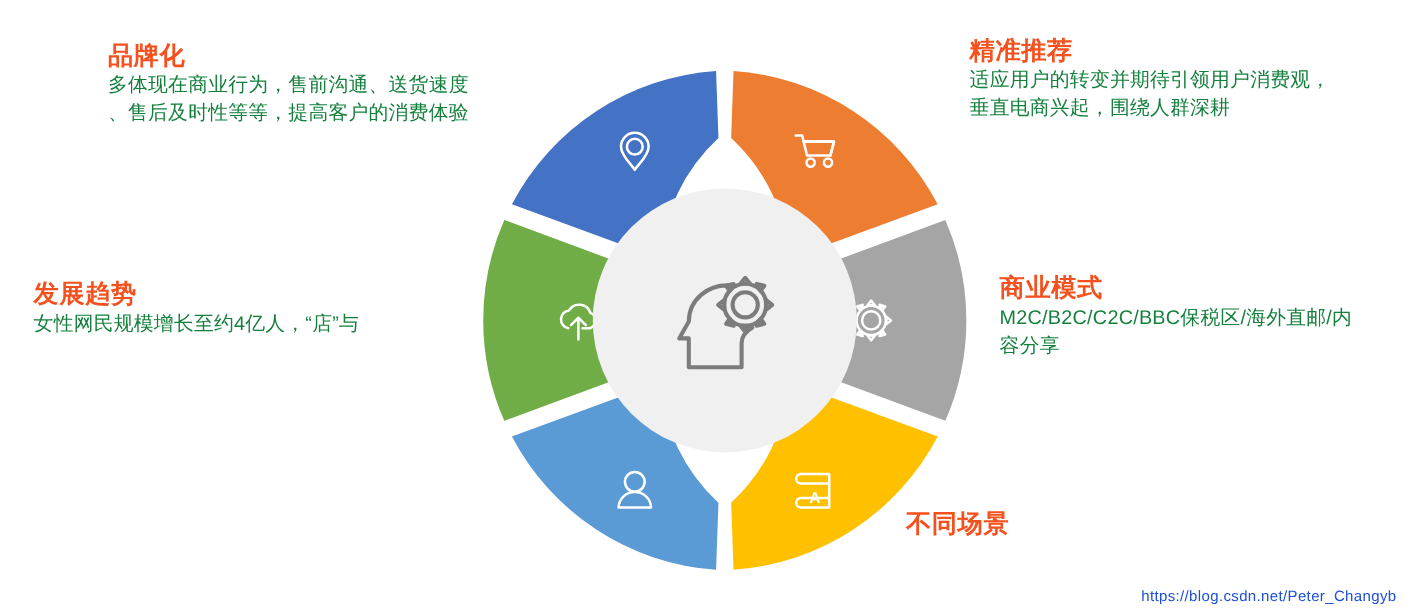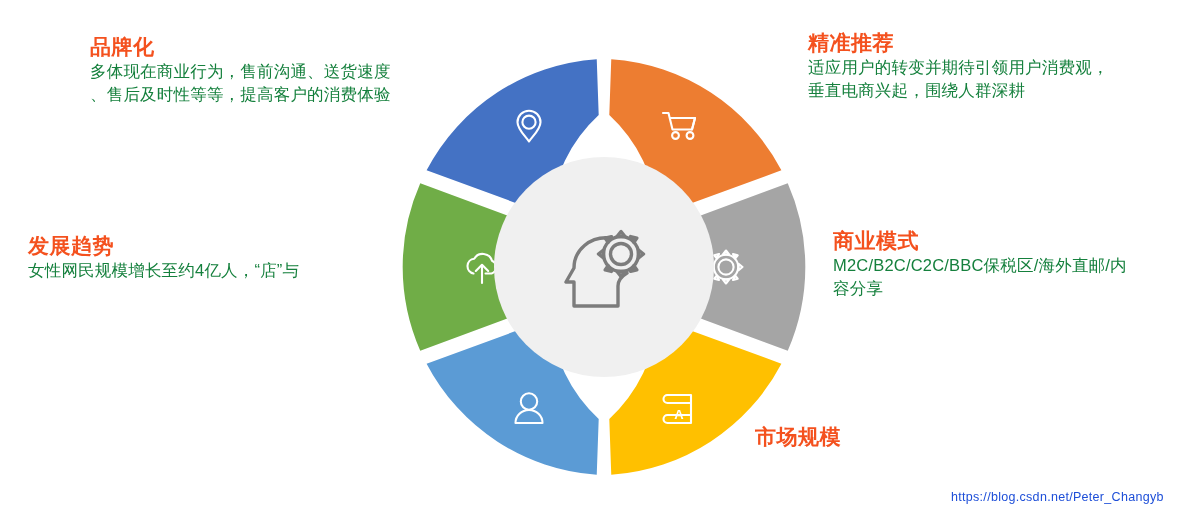--- a/index.html
+++ b/index.html
@@ -113,21 +113,21 @@
   <div class="block" id="blk-business">
     <div class="b-title">商业模式</div>
     <div class="b-body">
       <div>M2C/B2C/C2C/BBC保税区/海外直邮/内</div>
       <div>容分享</div>
     </div>
   </div>
 
 
   <div class="block" id="blk-market">
-    <div class="b-title">市场规模</div>
+    <div class="b-title">不同场景</div>
   </div>
 
   <div id="donut">
     <svg width="430" height="430" viewBox="0 0 430 430" xmlns="http://www.w3.org/2000/svg">
 
       <g>
         <path fill="#ED7D31" d="M 222.26 7.13
                  A 208 208 0 0 1 392.40 118.30
                  L 268.82 163.60
                  A 152 152 0 0 0 220.30 63.09

